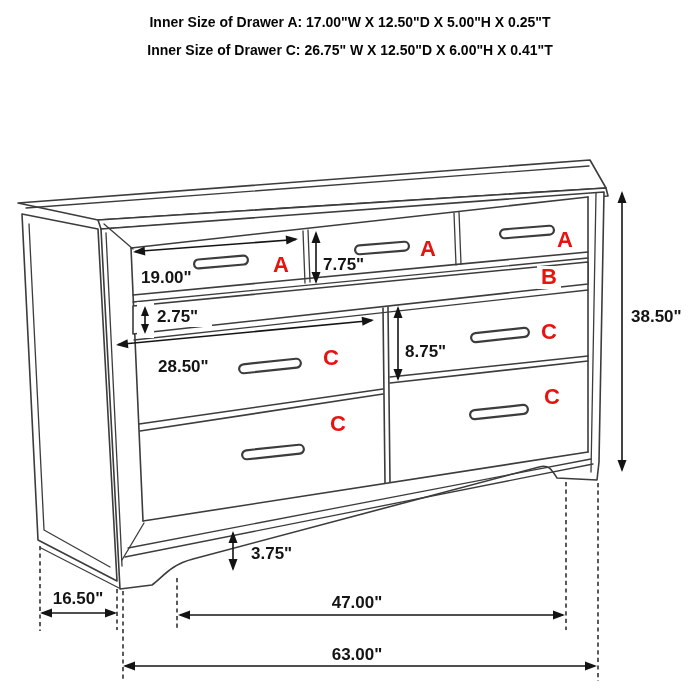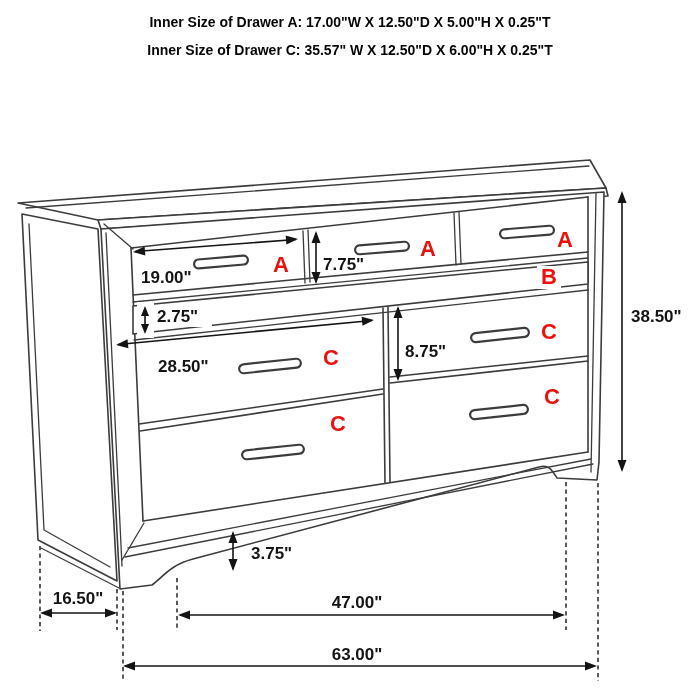--- a/index.html
+++ b/index.html
@@ -17,21 +17,21 @@
   .dim-text-mid{font-size:17px;font-weight:700;fill:#141414;text-anchor:middle;}
   .letter{font-size:22px;font-weight:700;text-anchor:middle;}
   .dash{fill:none;stroke:#141414;stroke-width:1.4;stroke-dasharray:4.2 3.4;}
   .halo{fill:#ffffff;}
 </style>
 </head>
 <body>
 
 <div class="hdr">
   <div>Inner Size of Drawer A: 17.00"W X 12.50"D X 5.00"H X 0.25"T</div>
-  <div>Inner Size of Drawer C: 35.57" W X 12.50"D X 6.00"H X 0.25"T</div>
+  <div>Inner Size of Drawer C: 26.75" W X 12.50"D X 6.00"H X 0.41"T</div>
 </div>
 
 <svg width="700" height="700" viewBox="0 0 700 700">
   <defs>
     <pattern id="sparkle" width="26" height="26" patternUnits="userSpaceOnUse" patternTransform="rotate(-6)">
       <circle cx="2" cy="4" r="1.2" fill="#222"></circle>
         <circle cx="7" cy="1" r="0.9" fill="#222"></circle>
       <circle cx="12" cy="6" r="1.6" fill="#222"></circle>
         <circle cx="20" cy="3" r="1.1" fill="#222"></circle>
       <circle cx="25" cy="7" r="1.0" fill="#222"></circle>

